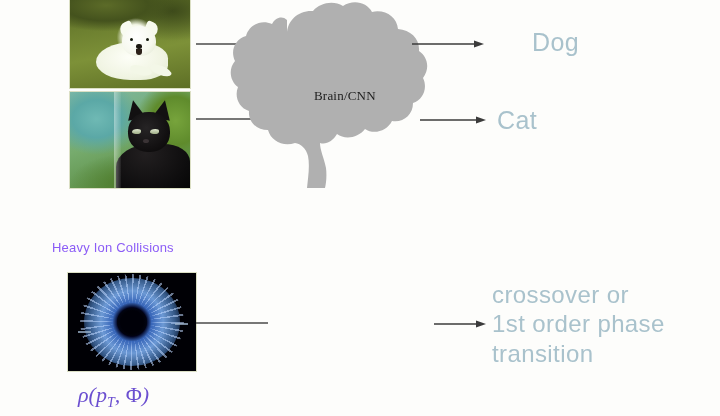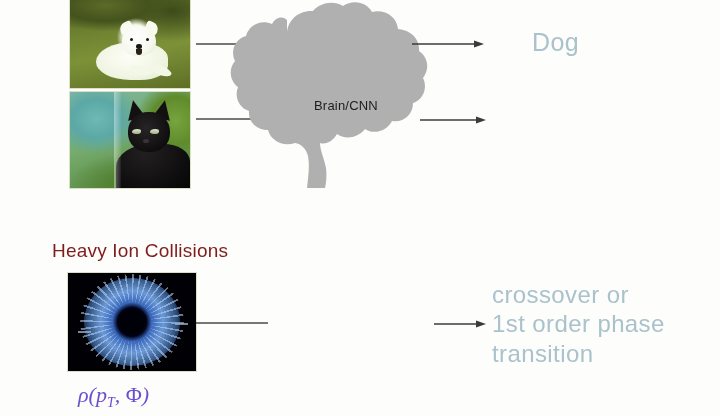--- a/index.html
+++ b/index.html
@@ -160,21 +160,21 @@
     letter-spacing:.4px;
     white-space:nowrap;
     line-height:1.22;
   }
   #label-dog, #label-cat { font-size:25px; }
   #label-phase { font-size:24px; white-space:normal; width:240px; }
 
   
   #caption-heavy-ion {
     position:absolute; left:52px; top:240px;
-    font-size:19px; color:#7f1d1d; letter-spacing:.2px; white-space:nowrap;
+    font-size:13px; color:#8b5cf6; letter-spacing:.2px; white-space:nowrap;
   }
   #formula-rho {
     position:absolute; left:78px; top:382px;
     font-size:22px; color:#6b4fd0;
     font-family: Liberation Serif, serif; font-style:italic;
     white-space:nowrap;
   }
   #formula-rho .sub { font-size:14px; vertical-align:sub; font-style:italic; }
   #formula-rho .phi { font-style:normal; }
 </style>
@@ -226,39 +226,40 @@
                C186,32 195,41 194,53 C203,59 205,71 198,80
                C203,90 198,102 188,105 C188,117 178,125 167,123
                C162,133 149,137 140,131 C133,140 120,142 112,136
                C108,143 101,147 95,145 C95,152 99,160 101,170
                C102,178 101,186 100,190 L82,190 C83,180 85,168 83,158
                C81,150 76,146 70,145 C58,149 46,143 43,132
                C32,132 23,124 24,113 C14,110 9,99 13,89
                C5,83 3,71 10,63 C5,53 10,41 21,38
                C24,27 36,21 47,26 C50,20 57,17 62,22 Z" fill="#b0b0b0"></path>
     </svg>
-    <div class="brain-label" id="brain-gray-label" style="left:89px; top:100px;">Brain/CNN</div>
+    <div class="brain-label" id="brain-gray-label" style="left:89px; top:90px;font-family:Liberation Serif, serif;">Brain/CNN</div>
   </div>
 
   <div class="connector" style="left:412px; top:38px;">
     <svg width="78" height="12" viewBox="0 0 78 12">
       <line x1="0" y1="6" x2="64" y2="6" stroke="#3b3b3b" stroke-width="1.3"></line>
       <path d="M62,2.4 L72,6 L62,9.6 Z" fill="#3b3b3b"></path>
     </svg>
   </div>
 
   <div class="connector" style="left:420px; top:114px;">
     <svg width="72" height="12" viewBox="0 0 72 12">
       <line x1="0" y1="6" x2="58" y2="6" stroke="#3b3b3b" stroke-width="1.3"></line>
       <path d="M56,2.4 L66,6 L56,9.6 Z" fill="#3b3b3b"></path>
     </svg>
   </div>
 
   <div class="out-text" id="label-dog" style="left:497px; top:27px;margin-left:35px;">Dog</div>
 
+  <div class="out-text" id="label-cat" style="left:497px; top:105px;">Cat</div>
 
   <div id="caption-heavy-ion">Heavy Ion Collisions</div>
 
   <div class="thumb" id="collision-photo">
     <div class="burst"></div>
     <div class="rays"></div>
     <div class="core"></div>
     <div class="tick left"></div>
     <div class="tick right"></div>
   </div>

